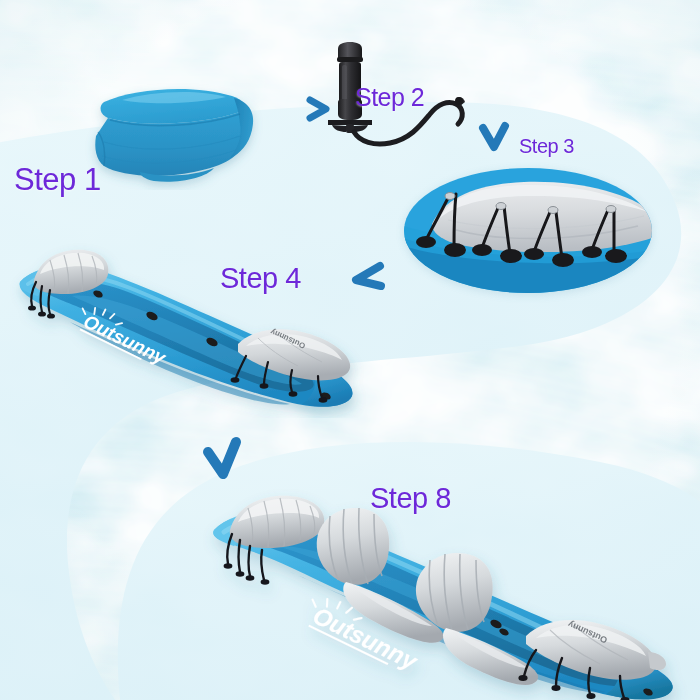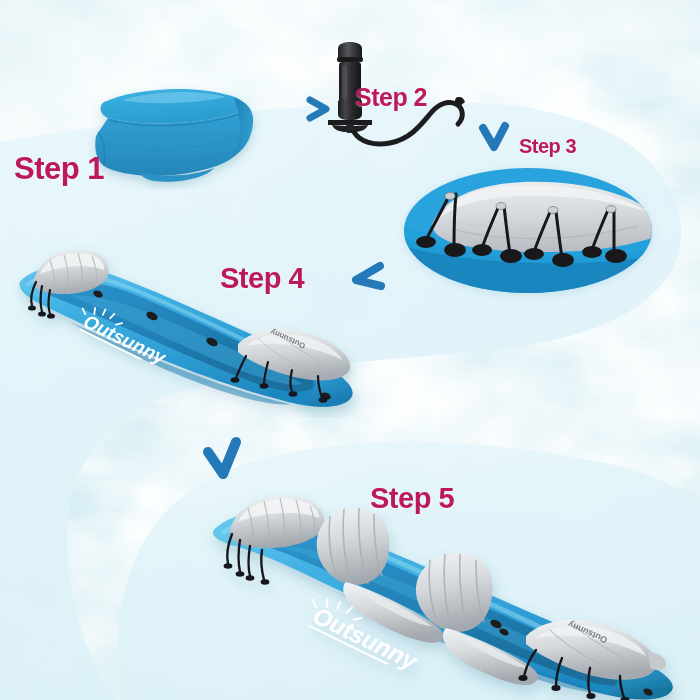--- a/index.html
+++ b/index.html
@@ -50,27 +50,27 @@
     background: radial-gradient(ellipse 85% 85% at 50% 45%, rgba(255,255,255,0) 55%, rgba(120,190,205,.20) 100%);
     pointer-events: none;
   }
 
   
   .path-layer { position: absolute; inset: 0; }
 
   
   .step-label {
     position: absolute;
-    color: #be185d;
-    font-weight: 700;
+    color: #6d28d9;
+    font-weight: 400;
     letter-spacing: -0.5px;
     white-space: nowrap;
     text-shadow: 0 1px 2px rgba(255,255,255,.55);
   }
-  #lbl1 { left: 14px;  top: 151px; font-size: 31px; }
+  #lbl1 { left: 14px;  top: 162px; font-size: 31px; }
   #lbl2 { left: 355px; top: 83px;  font-size: 25px; }
   #lbl3 { left: 519px; top: 135px; font-size: 20px; }
   #lbl4 { left: 220px; top: 262px; font-size: 29px; }
   #lbl5 { left: 370px; top: 482px; font-size: 29px; }
 
   
   .chev { position: absolute; }
 
   
   .art { position: absolute; }
@@ -618,15 +618,15 @@
   </svg>
 
   <svg class="chev" style="left:196px; top:430px; width:54px; height:56px;" viewBox="0 0 54 56">
     <path d="M 12 22 L 27 44 L 40 12" fill="none" stroke="#2479b8" stroke-width="10" stroke-linecap="round" stroke-linejoin="round"></path>
   </svg>
 
   <div class="step-label" id="lbl1">Step 1</div>
   <div class="step-label" id="lbl2">Step 2</div>
   <div class="step-label" id="lbl3">Step 3</div>
   <div class="step-label" id="lbl4">Step 4</div>
-  <div class="step-label" id="lbl5">Step 5</div>
+  <div class="step-label" id="lbl5">Step 8</div>
 
 </div>
 
 </body></html>

